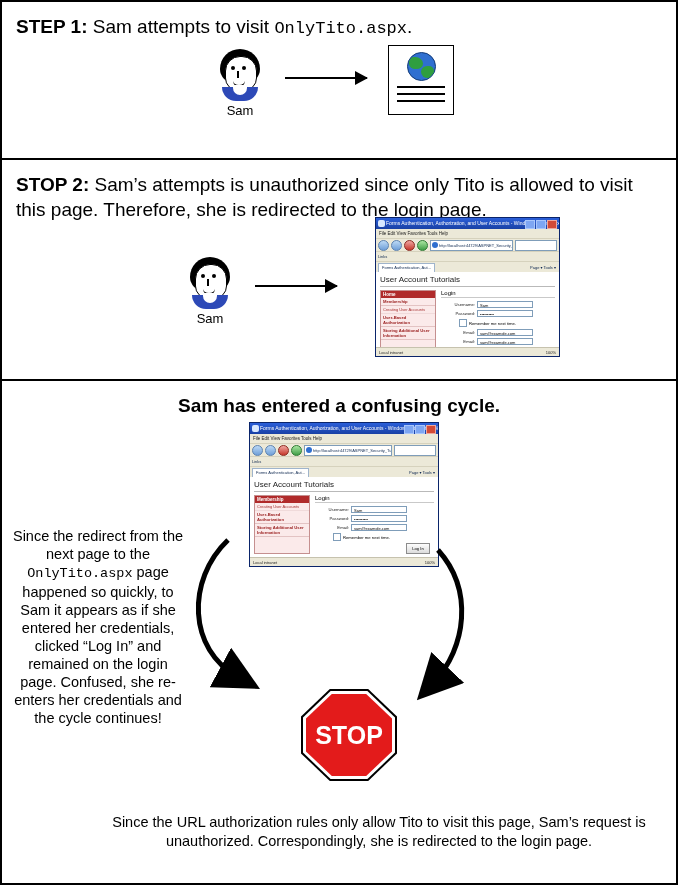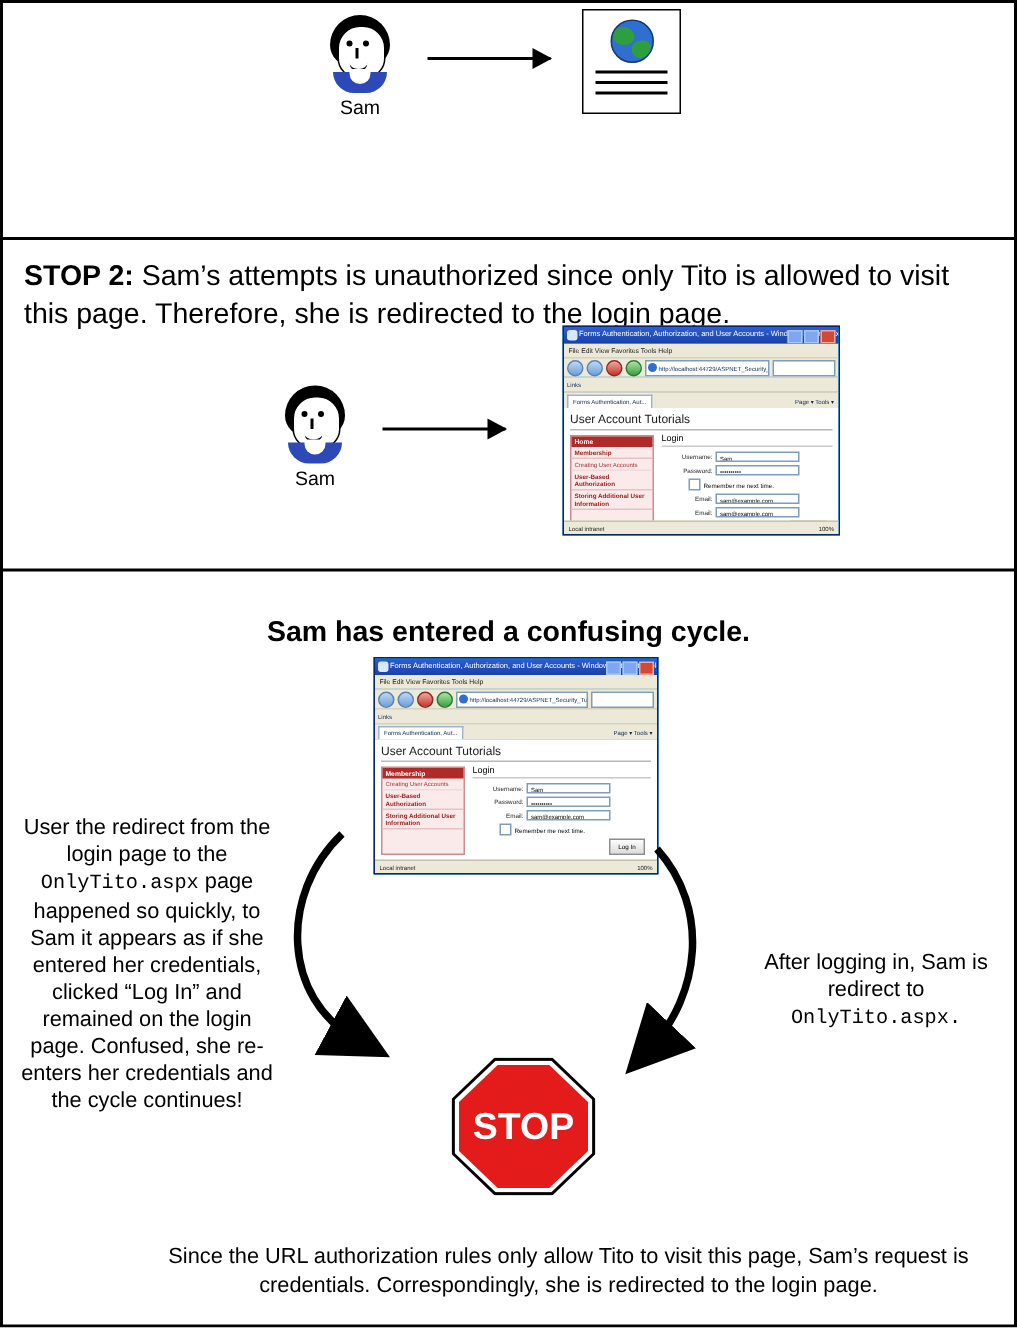--- a/index.html
+++ b/index.html
@@ -409,21 +409,21 @@
     color: #222222;
     box-sizing: border-box;
   }
 
   
   #panel-cycle { height: 500px; }
   .cycle-title {
     font-size: 19px;
     font-weight: bold;
     text-align: center;
-    padding-top: 30px;
+    padding-top: 14px;
   }
   .cycle-area { position: relative; height: 440px; }
 
   .text-left {
     position: absolute;
     left: 10px;
     top: 110px;
     width: 172px;
     font-size: 14.5px;
     line-height: 18px;
@@ -493,20 +493,23 @@
     letter-spacing: 0px;
     font-family: "Liberation Sans", sans-serif;
   }
 </style>
 </head>
 <body>
 
 <div class="page">
 
   <div class="panel" id="panel-step1">
+    <div class="step-head">
+      <span class="step-label">STEP 1:</span><span> Sam attempts to visit </span><span class="mono">OnlyTito.aspx</span><span>.</span>
+    </div>
 
     <div class="row-1">
 
       <div class="sam" style="left:208px; top:8px;">
         <div class="head-wrap">
           <div class="hair"></div>
           <div class="face"></div>
           <div class="eye l"></div>
           <div class="eye r"></div>
           <div class="nose"></div>
@@ -693,32 +696,29 @@
             <path d="M0,0 L9,4.5 L0,9 z" fill="#000000"></path>
           </marker>
         </defs>
 
         <path d="M46,8 C4,48 6,118 56,145" stroke="#000000" stroke-width="5" fill="none" marker-end="url(#ah)"></path>
 
         <path d="M256,18 C292,58 284,116 252,150" stroke="#000000" stroke-width="5" fill="none" marker-end="url(#ah)"></path>
       </svg>
 
       <div class="text-left">
-        <span>User the redirect from the login page to the </span><span class="mono-inline">OnlyTito.aspx</span><span> page happened so quickly, to Sam it appears as if she entered her credentials, clicked “Log In” and remained on the login page. Confused, she re-enters her credentials and the cycle continues!</span>
+        <span>Since the redirect from the next page to the </span><span class="mono-inline">OnlyTito.aspx</span><span> page happened so quickly, to Sam it appears as if she entered her credentials, clicked “Log In” and remained on the login page. Confused, she re-enters her credentials and the cycle continues!</span>
       </div>
 
-      <div class="text-right">
-        <span>After logging in, Sam is redirect to </span><span class="mono-inline">OnlyTito.aspx.</span>
-      </div>
 
       <div class="stop">
         <div class="oct-outline"></div>
         <div class="oct-red"></div>
         <div class="oct-inner">
           <span class="stop-text">STOP</span>
         </div>
       </div>
 
-      <div class="text-bottom">Since the URL authorization rules only allow Tito to visit this page, Sam’s request is credentials. Correspondingly, she is redirected to the login page.</div>
+      <div class="text-bottom">Since the URL authorization rules only allow Tito to visit this page, Sam’s request is unauthorized. Correspondingly, she is redirected to the login page.</div>
     </div>
   </div>
 
 </div>
 
 </body></html>

